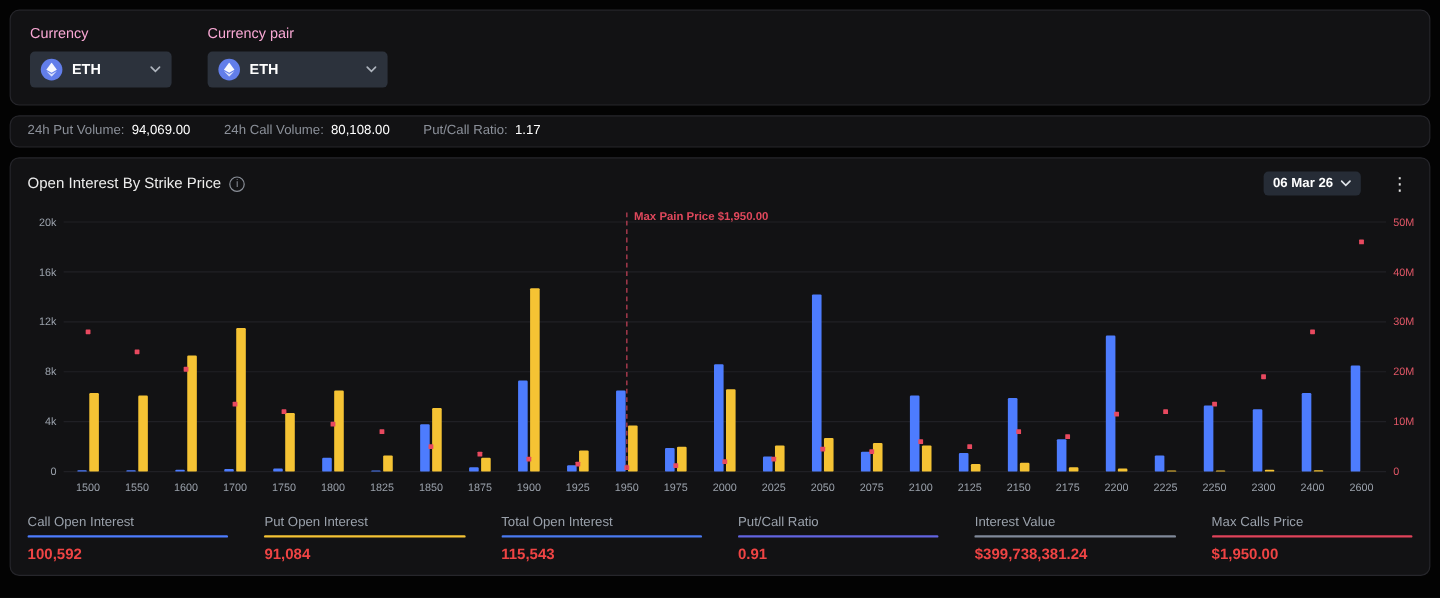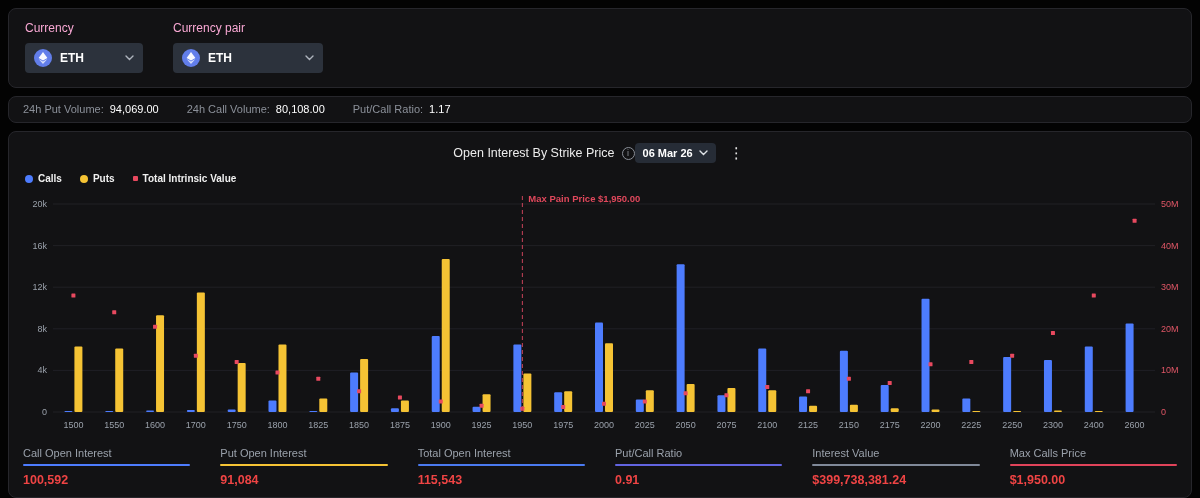--- a/index.html
+++ b/index.html
@@ -19,26 +19,26 @@
   .chev{flex:0 0 auto;display:flex}
 
   
   .vol-bar{padding:6px 14px;display:flex;gap:28px;align-items:flex-start;height:27px}
   .vol-item{font-size:11px;display:flex;align-items:center}
   .vol-label{color:#8b9099}
   .vol-val{color:#fff;font-weight:400;margin-left:6px}
 
   
   .chart-card{padding:9px 12px 8px}
-  .chart-head{display:flex;align-items:center;justify-content:center;padding:2px 2px 8px}
+  .chart-head{display:flex;align-items:center;justify-content:space-between;padding:2px 2px 8px}
   .head-left{display:flex;align-items:center;gap:7px}
   .panel-title{font-size:12.5px;color:#ececec}
   .info{width:13px;height:13px;border:1px solid #8b9099;border-radius:50%;color:#8b9099;font-size:9px;display:inline-flex;align-items:center;justify-content:center;cursor:pointer}
   .info::before{content:"i"}
-  .head-right{display:flex;align-items:center;gap:10px}
+  .head-right{display:flex;align-items:center;gap:22px}
   .date-btn{display:flex;align-items:center;gap:6px;background:#262c36;border-radius:4px;padding:4px 8px;font-size:11px;font-weight:700;color:#fff;cursor:pointer}
   .kebab{color:#e3e3e3;font-size:15px;padding:0 3px;cursor:pointer}
   .kebab::before{content:"\22EE"}
 
   .legend{display:flex;align-items:center;gap:18px;padding:2px 4px 6px;font-size:10px;font-weight:700;color:#f0f0f0}
   .legend-item{display:flex;align-items:center;gap:5px;cursor:pointer}
   .dot{width:8px;height:8px;border-radius:50%;display:inline-block}
   .sq{width:5px;height:5px;border-radius:1px;display:inline-block}
 
   svg text{font-family:"Liberation Sans",sans-serif;font-size:9px;fill:#9aa1ab}
@@ -117,34 +117,20 @@
       <span class="date-btn">
         <span>06 Mar 26</span>
         <svg width="9" height="6" viewBox="0 0 9 6">
             <polyline points="1,1 4.5,4.5 8,1" fill="none" stroke="#dfe3e8" stroke-width="1.4" stroke-linecap="round"></polyline>
           </svg>
       </span>
       <span class="kebab"></span>
     </div>
   </div>
 
-  <div class="legend">
-    <span class="legend-item">
-      <i class="dot" style="background: rgb(77, 124, 254);"></i>
-      <span>Calls</span>
-    </span>
-    <span class="legend-item">
-      <i class="dot" style="background: rgb(245, 195, 52);"></i>
-      <span>Puts</span>
-    </span>
-    <span class="legend-item">
-      <i class="sq" style="background: rgb(232, 73, 95);"></i>
-      <span>Total Intrinsic Value</span>
-    </span>
-  </div>
 
   <svg id="oi-chart" width="1174" height="246">
       <line x1="32" y1="222" x2="1134" y2="222" stroke="#202025" stroke-width="1"></line>
       <text x="26" y="225" text-anchor="end">0</text>
       <line x1="32" y1="180.4" x2="1134" y2="180.4" stroke="#202025" stroke-width="1"></line>
       <text x="26" y="183.4" text-anchor="end">4k</text>
       <line x1="32" y1="138.8" x2="1134" y2="138.8" stroke="#202025" stroke-width="1"></line>
       <text x="26" y="141.8" text-anchor="end">8k</text>
       <line x1="32" y1="97.2" x2="1134" y2="97.2" stroke="#202025" stroke-width="1"></line>
       <text x="26" y="100.2" text-anchor="end">12k</text>

